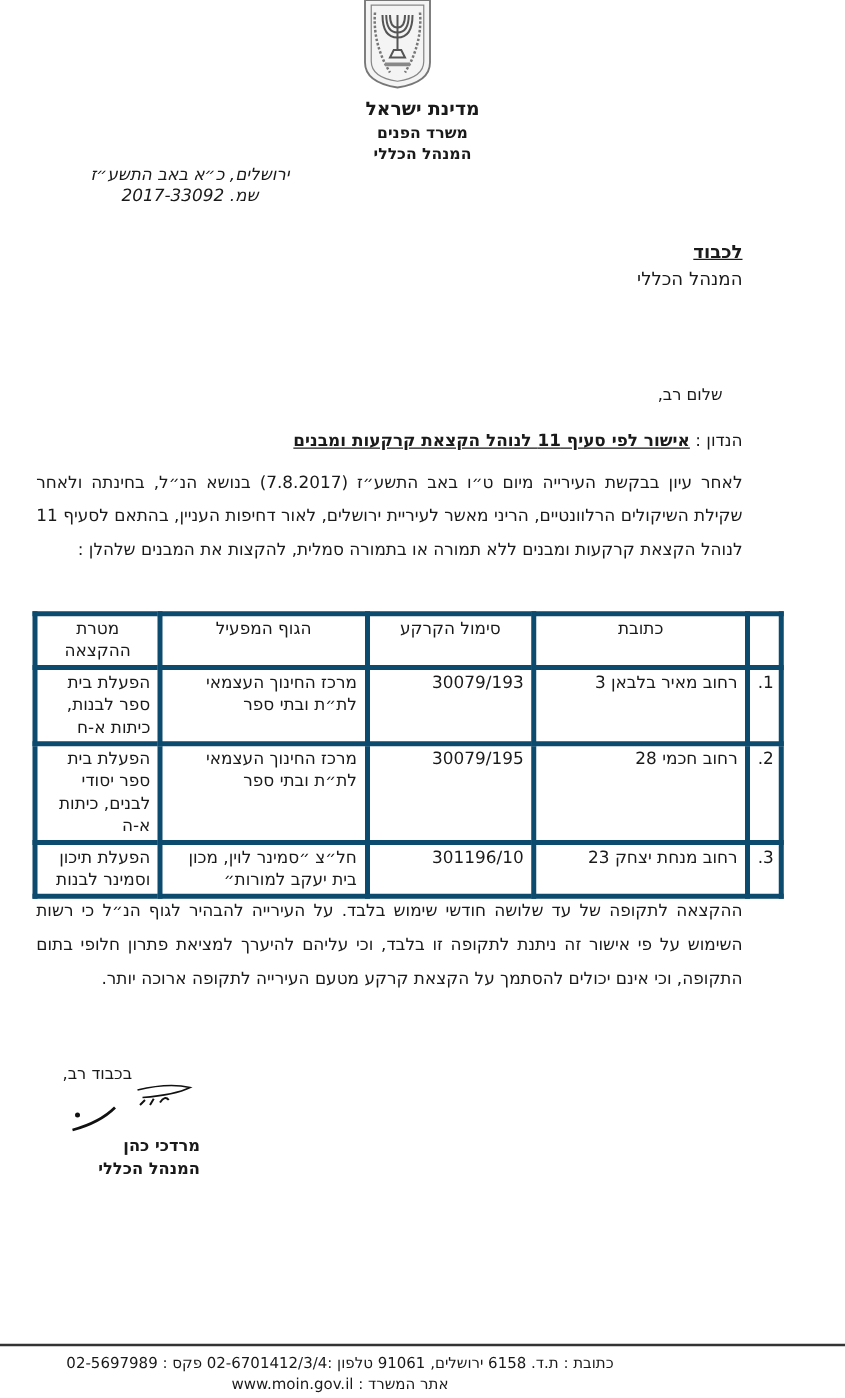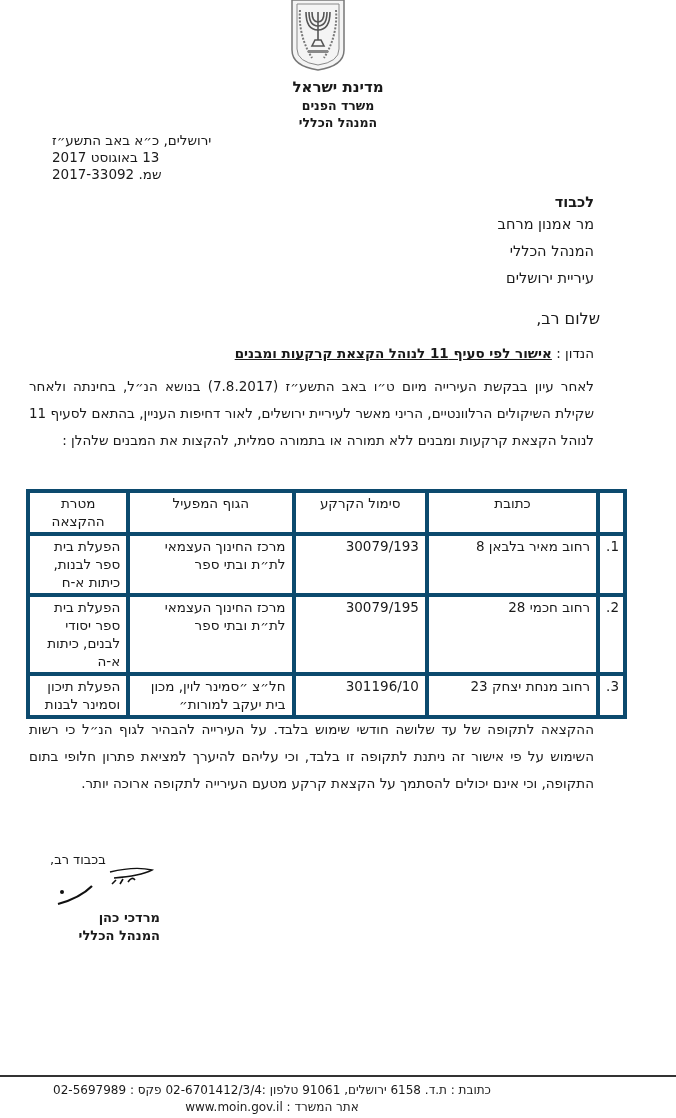--- a/index.html
+++ b/index.html
@@ -11,27 +11,27 @@
 
     
     .emblem {
       left: 288px; top: 0px; width: 60px; height: 70px;
     }
     .hdr-center { left: 238px; width: 200px; text-align: center; direction: rtl; }
     .hdr-state { top: 78px; font-size: 15px; font-weight: bold; }
     .hdr-min { top: 98px; font-size: 12.5px; font-weight: bold; }
     .hdr-dg { top: 115px; font-size: 12.5px; font-weight: bold; }
 
-    .dateblock { right: 440px; top: 132px; text-align: left; direction: rtl; font-size: 13.5px; line-height: 17px; width: 200px; }
+    .dateblock { right: 440px; top: 132px; text-align: center; direction: rtl; font-size: 13.5px; line-height: 17px; width: 200px; font-style: italic; }
 
     .recipient { right: 82px; top: 193px; width: 300px; text-align: right; direction: rtl; font-size: 14.5px; }
-    .recipient .lbl { font-weight: bold; line-height: 18px; }
+    .recipient .lbl { font-weight: bold; line-height: 18px; text-decoration: underline; }
     .recipient .ln { line-height: 27px; }
 
-    .greeting { right: 76px; top: 309px; direction: rtl; font-size: 16px; }
+    .greeting { right: 98px; top: 309px; direction: rtl; font-size: 13px; }
 
     .subject { right: 82px; top: 345px; direction: rtl; font-size: 13.5px; width: 560px; text-align: right; }
     .subject .u { font-weight: bold; text-decoration: underline; }
 
     .para { right: 82px; width: 565px; direction: rtl; font-size: 13.5px; line-height: 27px; text-align: justify; text-align-last: right; }
     .p1 { top: 373px; }
     .p2 { top: 716px; }
 
     table.alloc {
       position: absolute; left: 26px; top: 489px; width: 601px;
@@ -81,29 +81,26 @@
     <rect x="20" y="50" width="20" height="3" fill="#888"></rect>
   </svg>
 </div>
 
 <div class="abs hdr-center hdr-state">מדינת ישראל</div>
 <div class="abs hdr-center hdr-min">משרד הפנים</div>
 <div class="abs hdr-center hdr-dg">המנהל הכללי</div>
 
 <div class="abs dateblock" style="left:52px; right:auto; width:200px;">
   <div>ירושלים, כ״א באב התשע״ז</div>
-  <div>13 באוגוסט 2017</div>
   <div>שמ. 2017-33092</div>
 </div>
 
 <div class="abs recipient">
   <div class="lbl">לכבוד</div>
-  <div class="ln">מר אמנון מרחב</div>
   <div class="ln">המנהל הכללי</div>
-  <div class="ln">עיריית ירושלים</div>
 </div>
 
 <div class="abs greeting">שלום רב,</div>
 
 <div class="abs subject">
   <span>הנדון :</span>
   <span class="u">אישור לפי סעיף 11 לנוהל הקצאת קרקעות ומבנים</span>
 </div>
 
 <div class="abs para p1">לאחר עיון בבקשת העירייה מיום ט״ו באב התשע״ז (7.8.2017) בנושא הנ״ל, בחינתה ולאחר שקילת השיקולים הרלוונטיים, הריני מאשר לעיריית ירושלים, לאור דחיפות העניין, בהתאם לסעיף 11 לנוהל הקצאת קרקעות ומבנים ללא תמורה או בתמורה סמלית, להקצות את המבנים שלהלן :</div>
@@ -112,21 +109,21 @@
   <tbody>
       <tr>
     <th class="c-num"></th>
     <th class="c-addr">כתובת</th>
     <th class="c-parcel" style="text-align:center">סימול הקרקע</th>
     <th class="c-body">הגוף המפעיל</th>
     <th class="c-purpose" style="text-align:center">מטרת ההקצאה</th>
   </tr>
   <tr class="r1">
     <td class="c-num">1.</td>
-    <td class="c-addr">רחוב מאיר בלבאן 8</td>
+    <td class="c-addr">רחוב מאיר בלבאן 3</td>
     <td class="c-parcel">30079/193</td>
     <td class="c-body">מרכז החינוך העצמאי לת״ת ובתי ספר</td>
     <td class="c-purpose">הפעלת בית ספר לבנות, כיתות א-ח</td>
   </tr>
   <tr class="r2">
     <td class="c-num">2.</td>
     <td class="c-addr">רחוב חכמי 28</td>
     <td class="c-parcel">30079/195</td>
     <td class="c-body">מרכז החינוך העצמאי לת״ת ובתי ספר</td>
     <td class="c-purpose">הפעלת בית ספר יסודי לבנים, כיתות א-ה</td>

